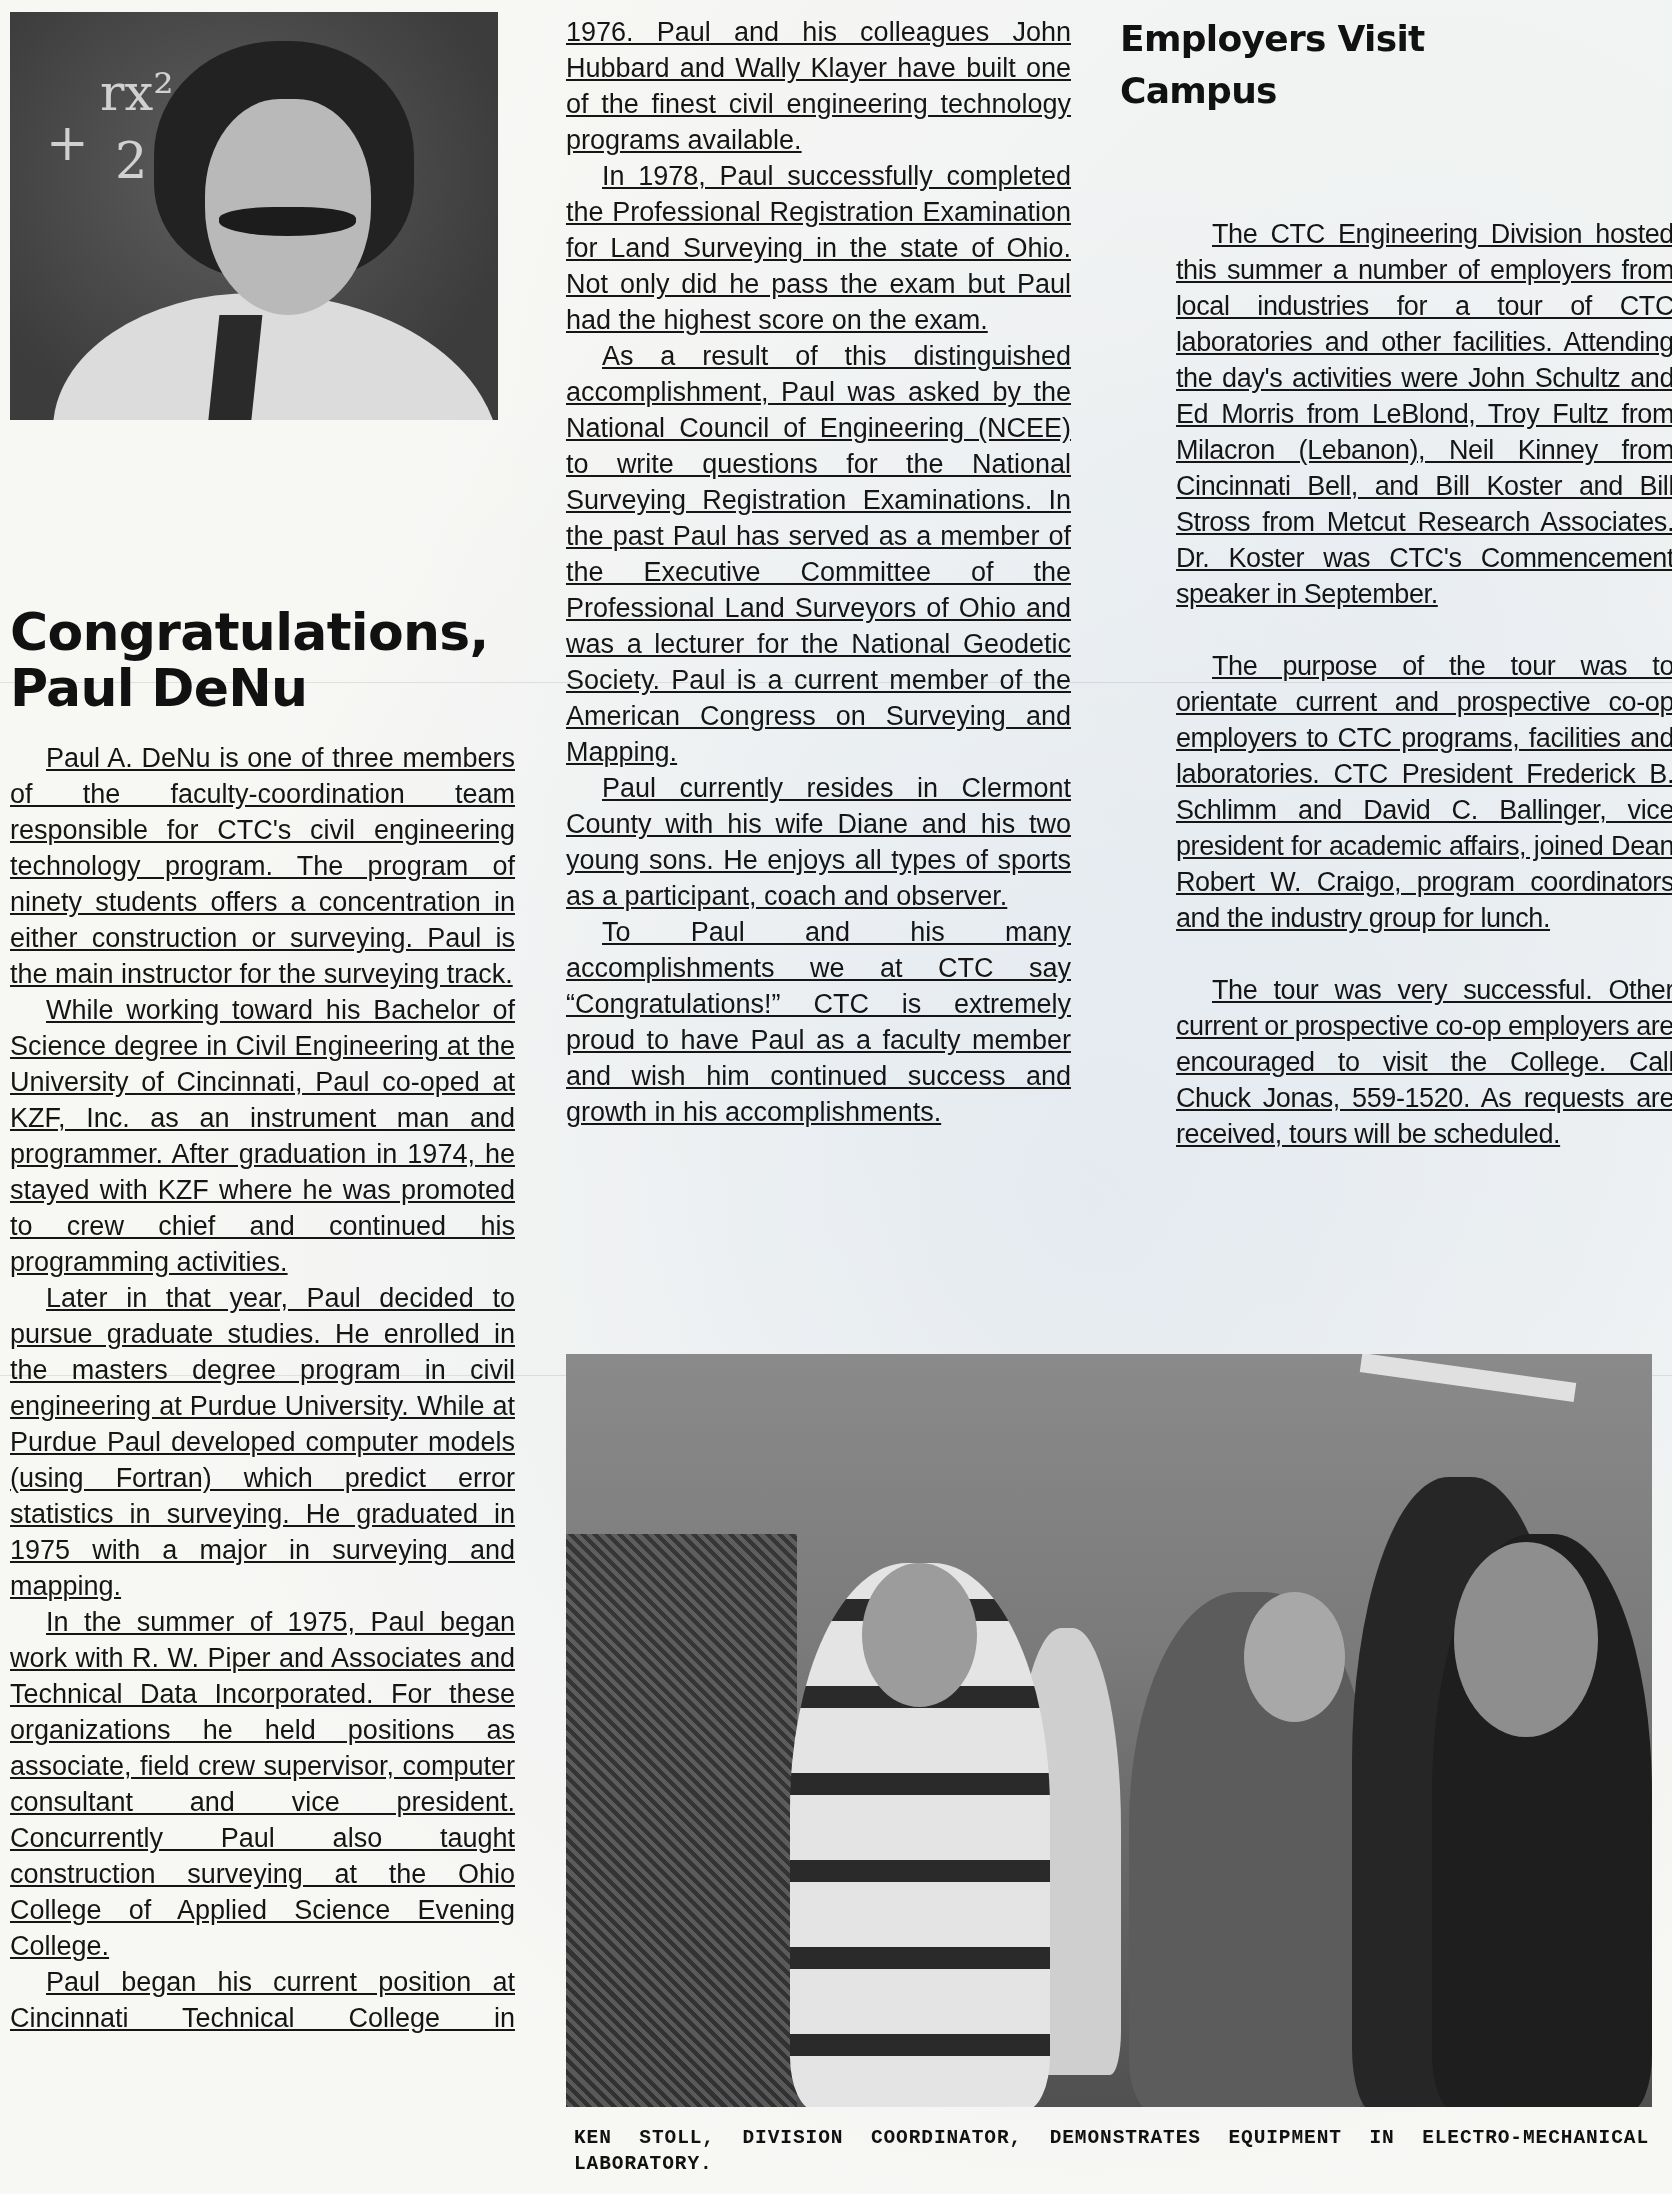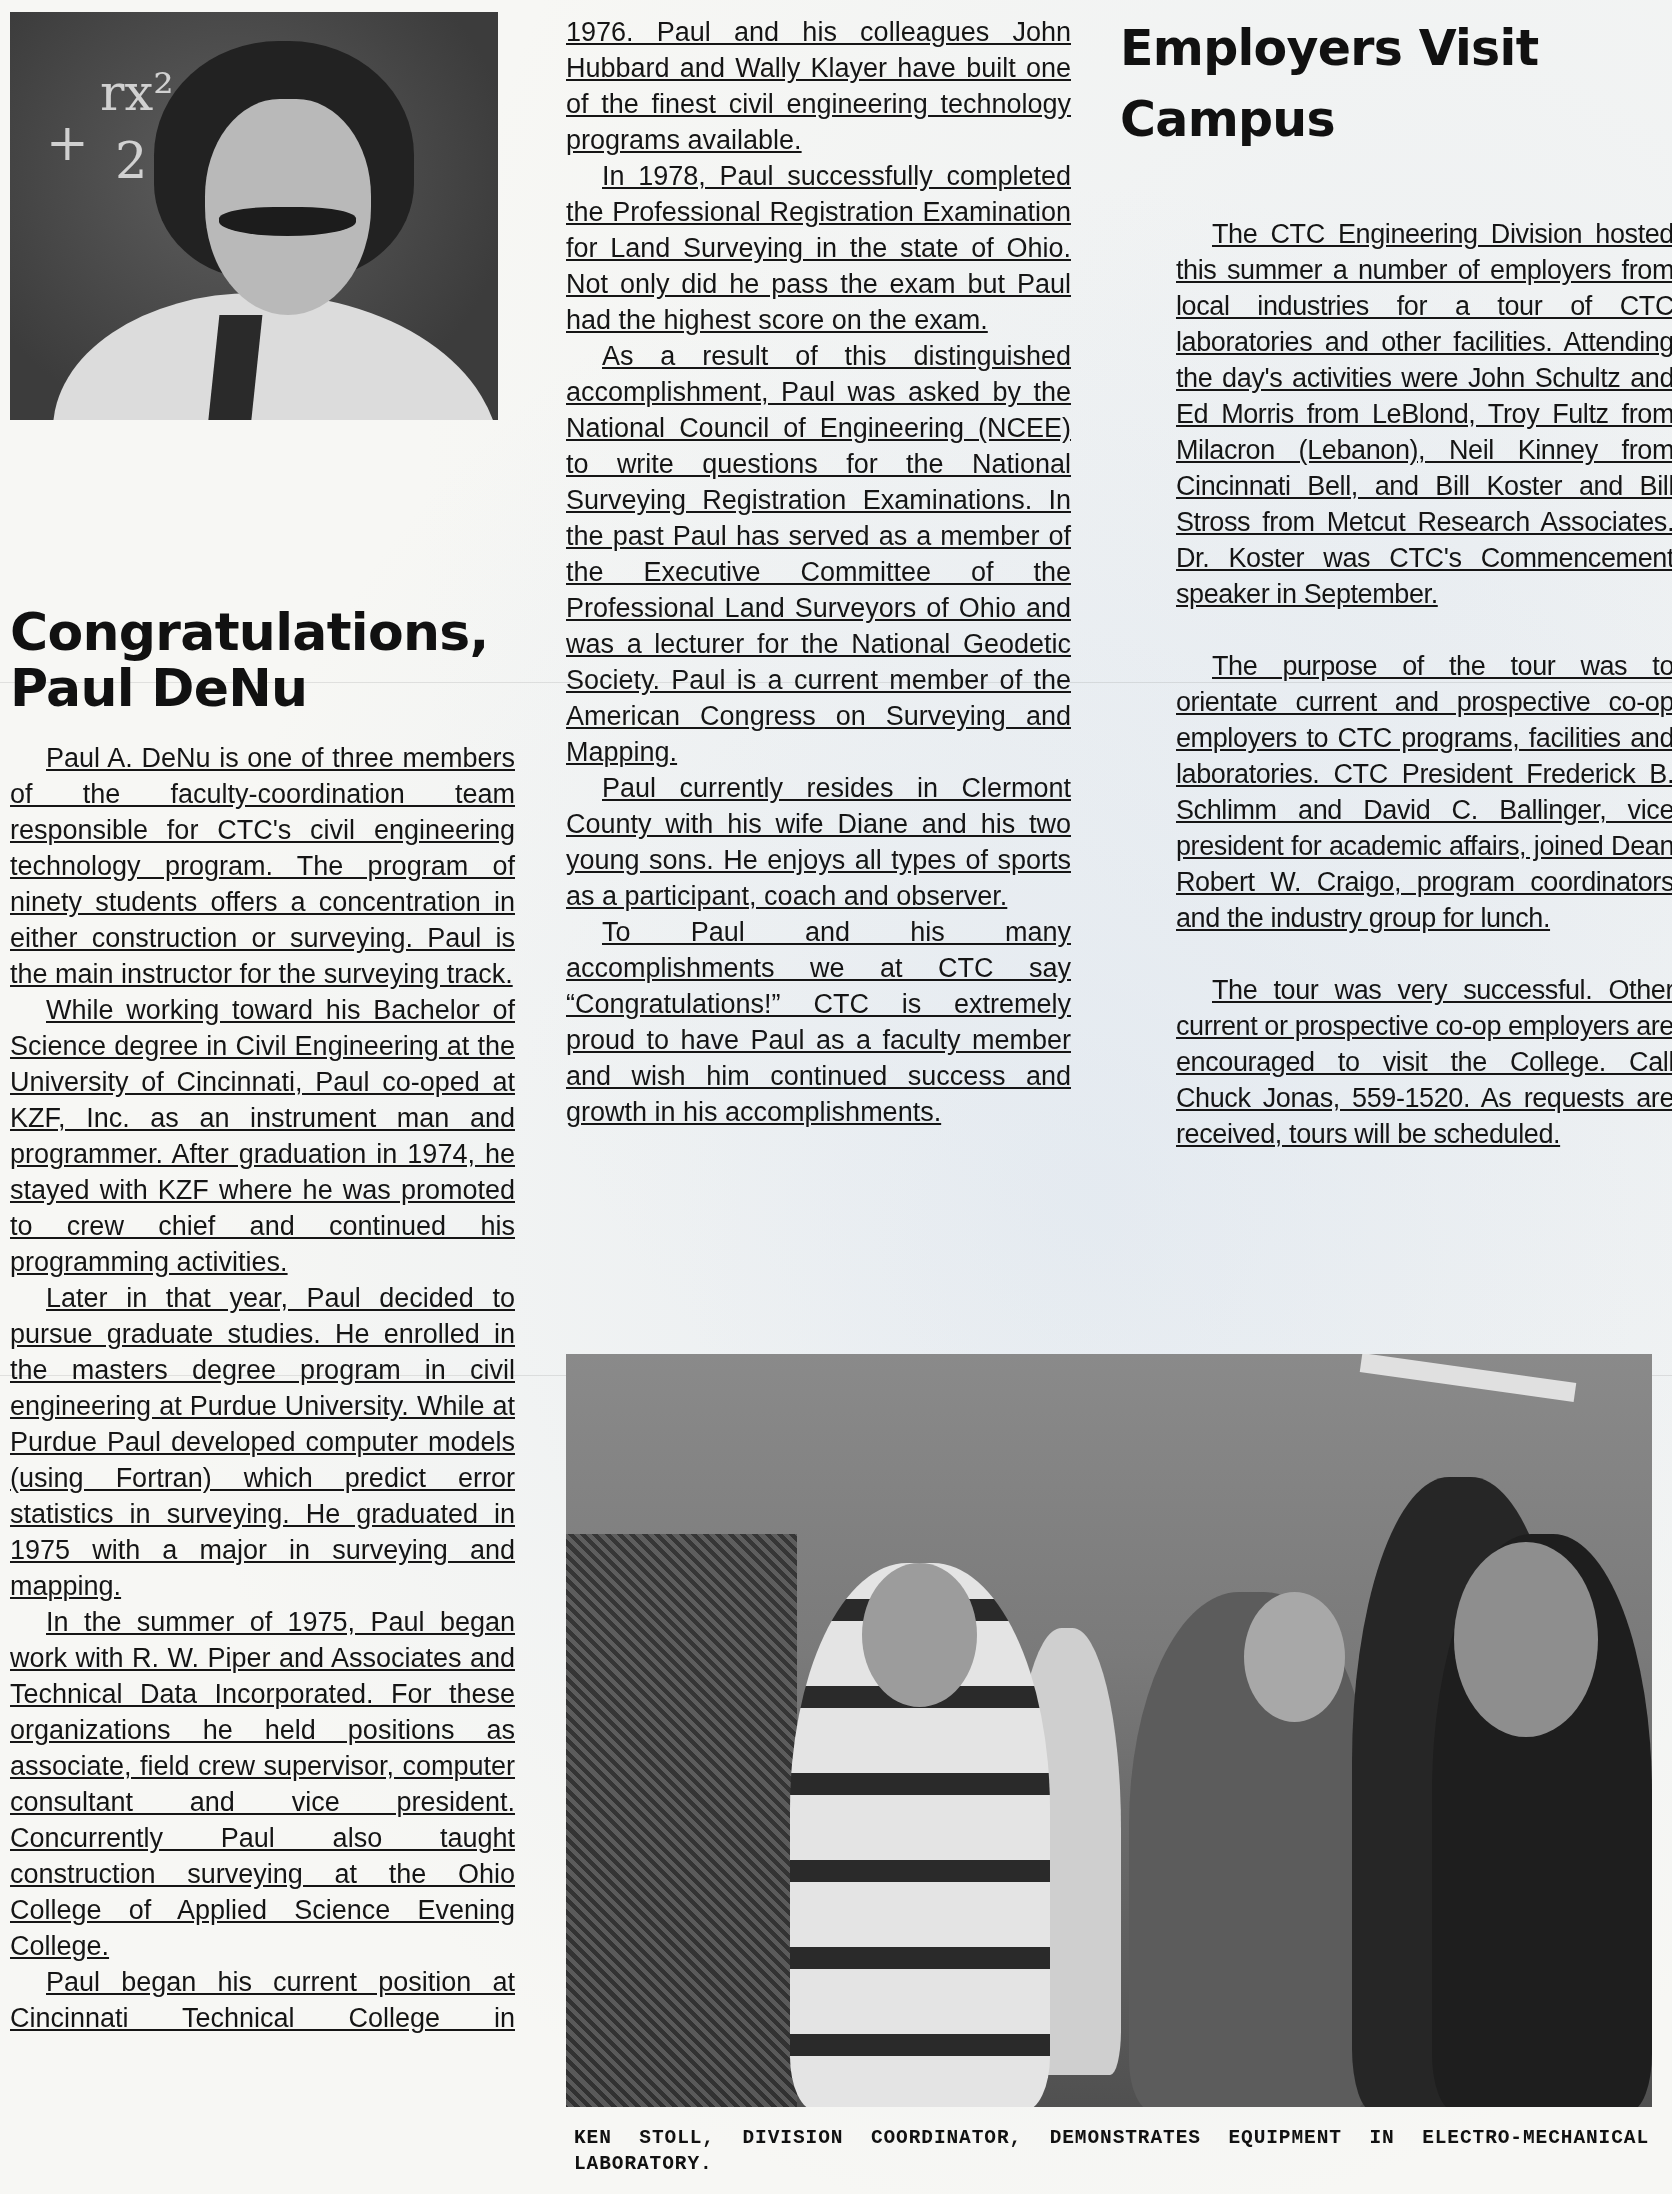--- a/index.html
+++ b/index.html
@@ -30,21 +30,21 @@
   .portrait .mustache { position:absolute; left:209px; top:195px; width:137px; height:29px; border-radius:40% 40% 50% 50%; background:#1c1c1c; }
   .portrait .shirt { position:absolute; left:43px; top:281px; width:447px; height:303px; border-radius:45% 55% 0 0; background:#dcdcdc; }
   .portrait .tie { position:absolute; left:195px; top:303px; width:43px; height:274px; background:#2a2a2a; transform: skewX(-6deg); }
 
   
   .headline {
     position: absolute; font-family: "DejaVu Sans", sans-serif; font-weight: bold;
     color: #111; letter-spacing: -0.7px; line-height: 1.07;
   }
   .h-congrats { left: 10px; top: 605px; font-size: 52px; width: 534px; }
-  .h-employers { left: 1120px; top: 13px; font-size: 49px; width: 505px; line-height: 1.45; }
+  .h-employers { left: 1120px; top: 13px; font-size: 36px; width: 505px; line-height: 1.45; }
 
   
   .col {
     position: absolute; font-size: 27px; line-height: 36px; text-align: justify;
     color: #151515;
     text-decoration: underline;
   }
   .col p { margin: 0; text-indent: 36px; }
   .col p.noindent { text-indent: 0; }
   .col-left  { left: 10px;   top: 740px; width: 505px; }

